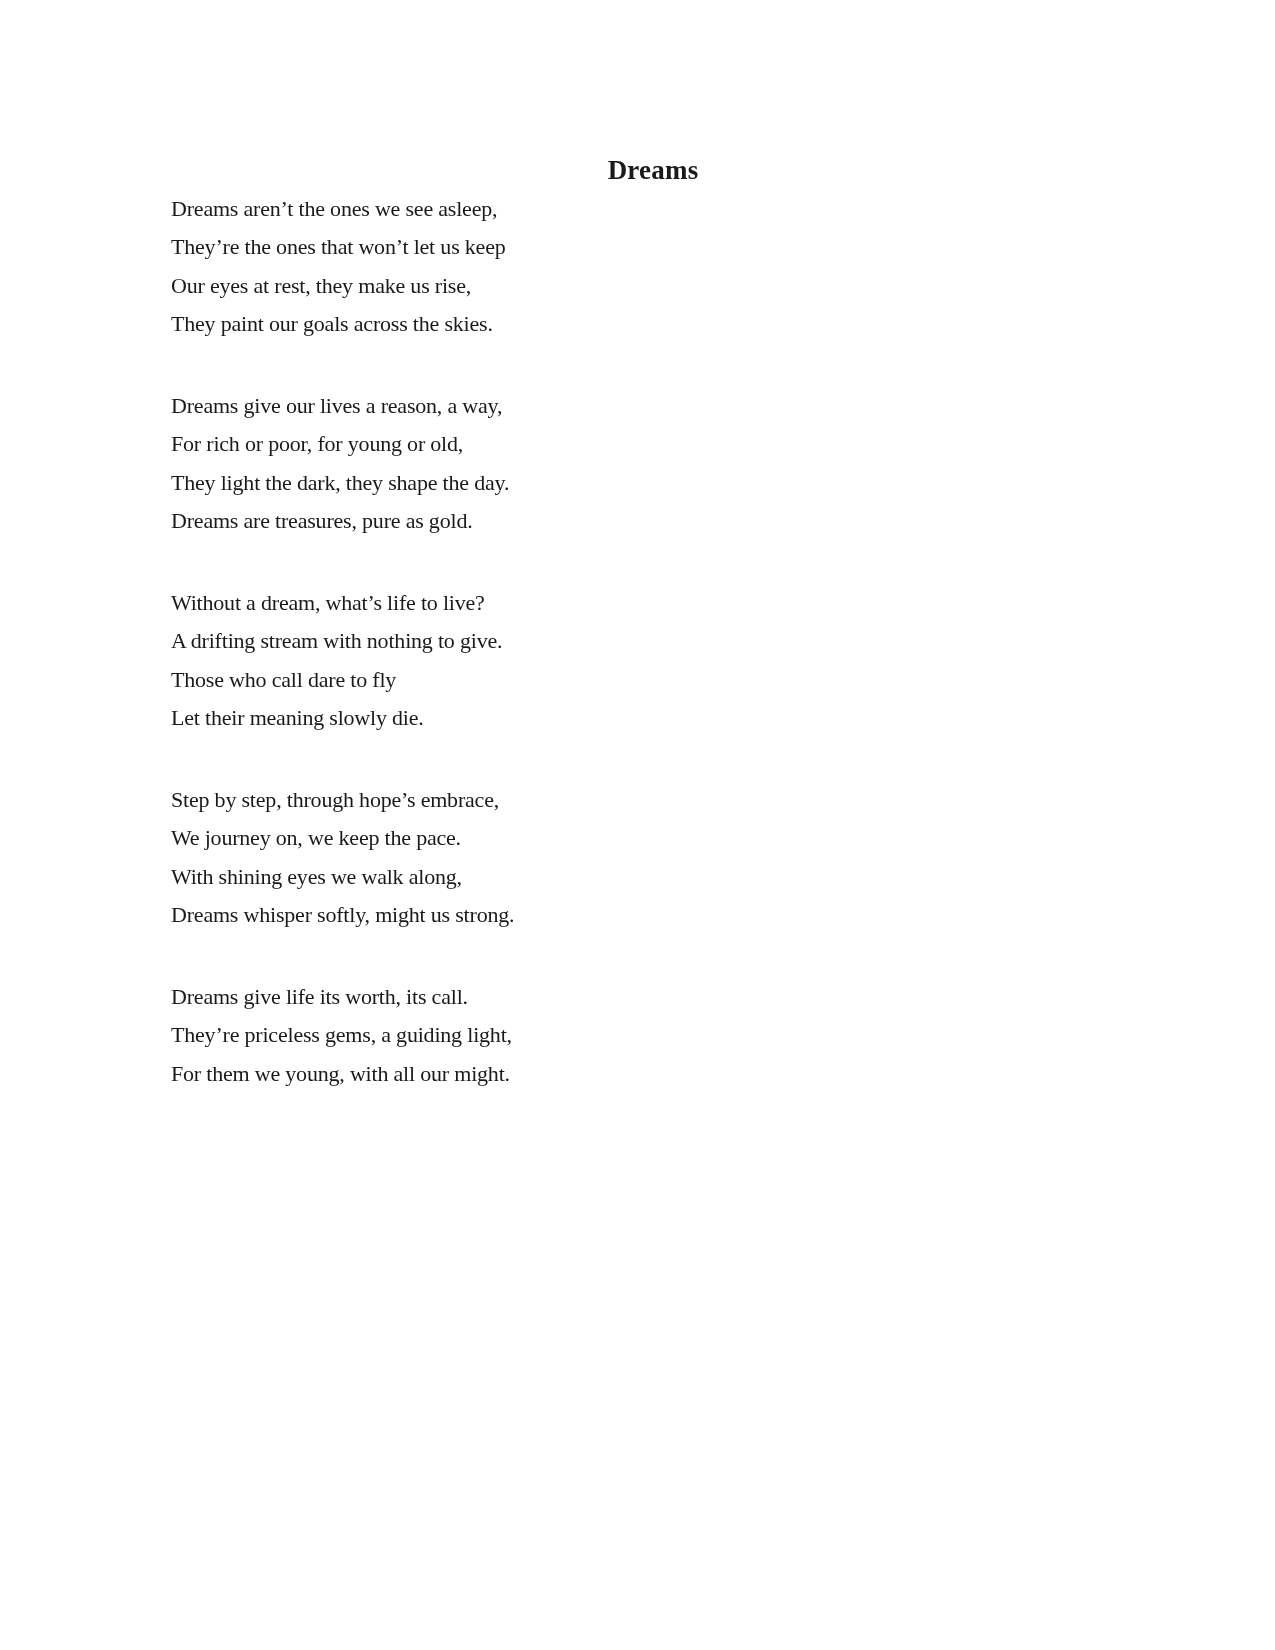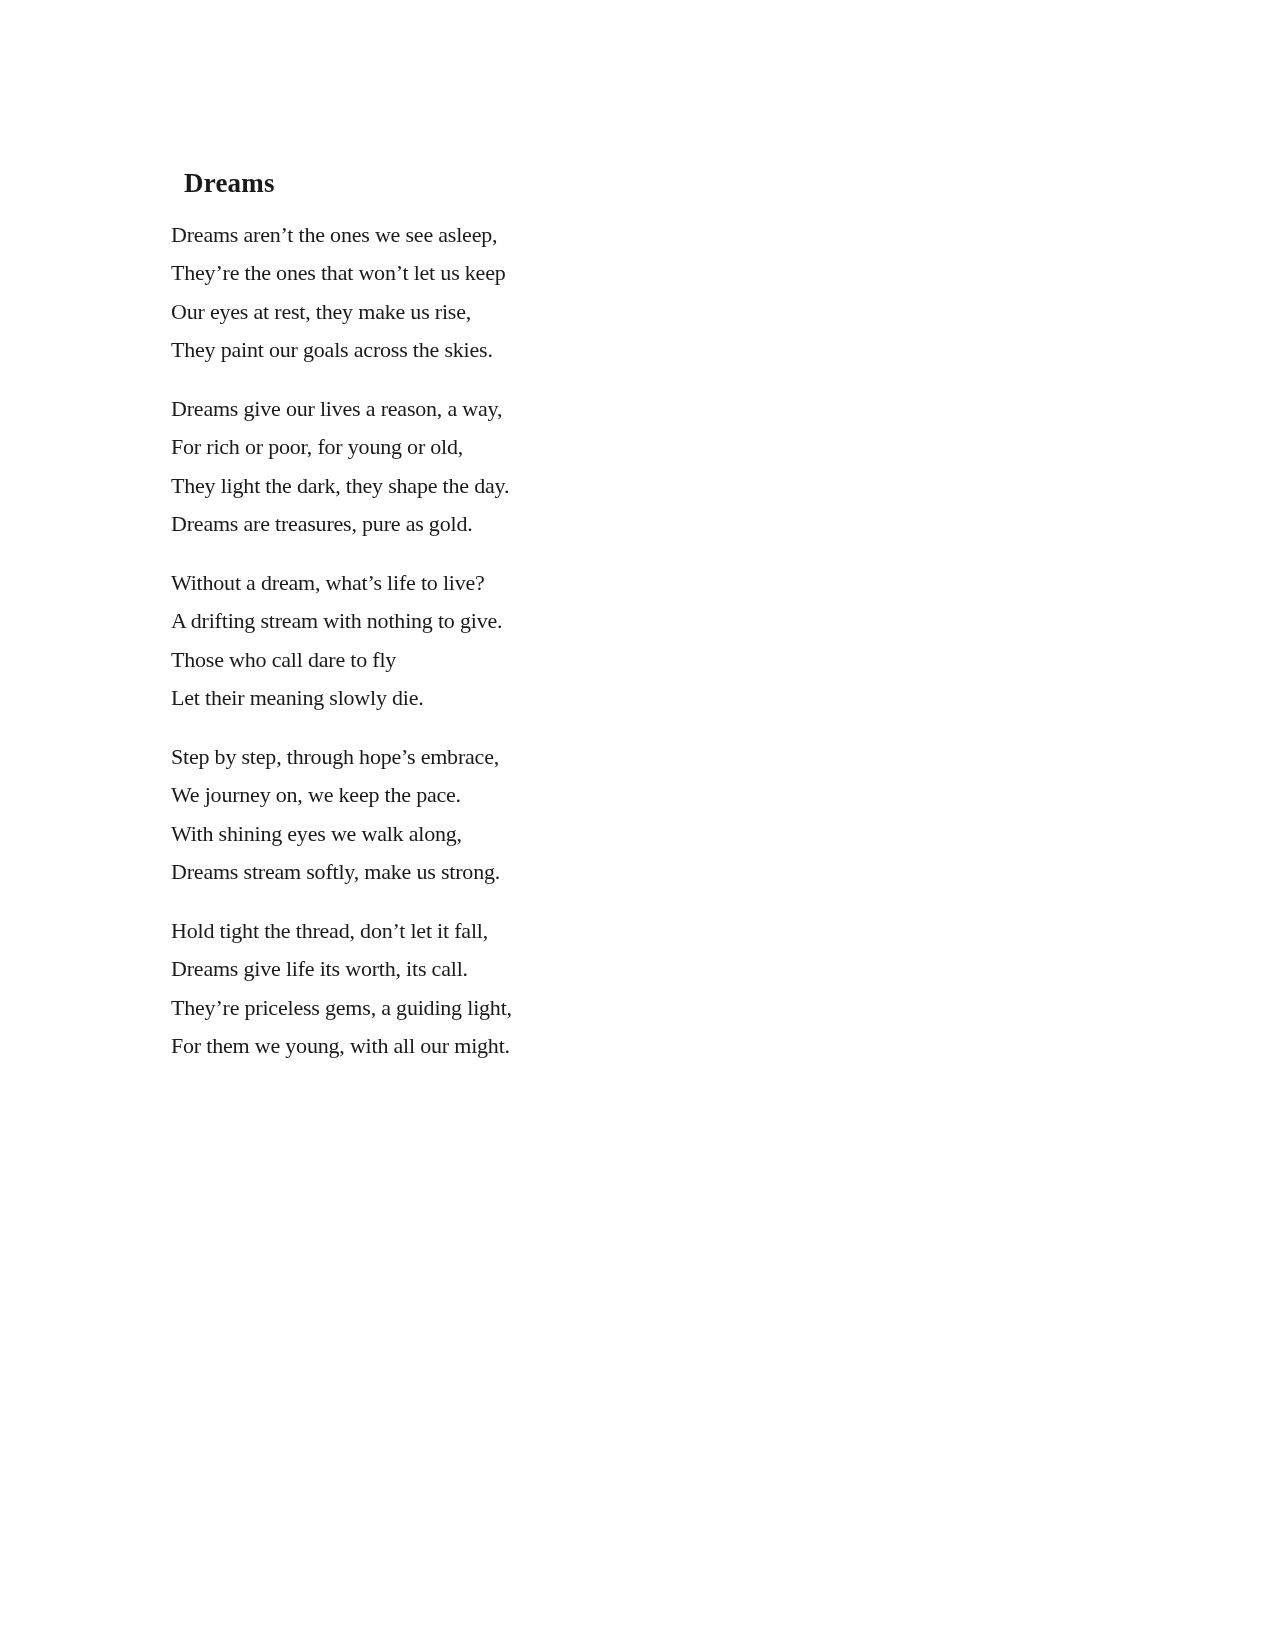--- a/index.html
+++ b/index.html
@@ -15,32 +15,32 @@
     color: #1a1a1a;
     overflow: hidden;
   }
   .content {
     position: absolute;
     left: 171px;
     top: 151px;
     width: 964px;
   }
   .poem-title {
-    margin: 13px;
+    margin: 0;
     font-size: 27px;
     line-height: 38.5px;
     font-weight: 700;
-    text-align: left;
+    text-align: center;
     letter-spacing: 0.2px;
   }
   .stanza {
     margin: 0;
   }
   .stanza:not(:first-child) {
-    margin-top: 20px;
+    margin-top: 43px;
   }
   .line {
     margin: 0;
     font-size: 22px;
     line-height: 38.5px;
     letter-spacing: -0.2px;
     white-space: pre;
   }
 </style>
 </head>
@@ -65,23 +65,22 @@
         <div class="stanza">
           <p class="line">Without a dream, what’s life to live?</p>
           <p class="line">A drifting stream with nothing to give.</p>
           <p class="line">Those who call dare to fly</p>
           <p class="line">Let their meaning slowly die.</p>
         </div>
         <div class="stanza">
           <p class="line">Step by step, through hope’s embrace,</p>
           <p class="line">We journey on, we keep the pace.</p>
           <p class="line">With shining eyes we walk along,</p>
-          <p class="line">Dreams stream softly, make us strong.</p>
+          <p class="line">Dreams whisper softly, might us strong.</p>
         </div>
         <div class="stanza">
-          <p class="line">Hold tight the thread, don’t let it fall,</p>
           <p class="line">Dreams give life its worth, its call.</p>
           <p class="line">They’re priceless gems, a guiding light,</p>
           <p class="line">For them we young, with all our might.</p>
         </div>
       </div>
   </div>
 </div>
 
 </body></html>

